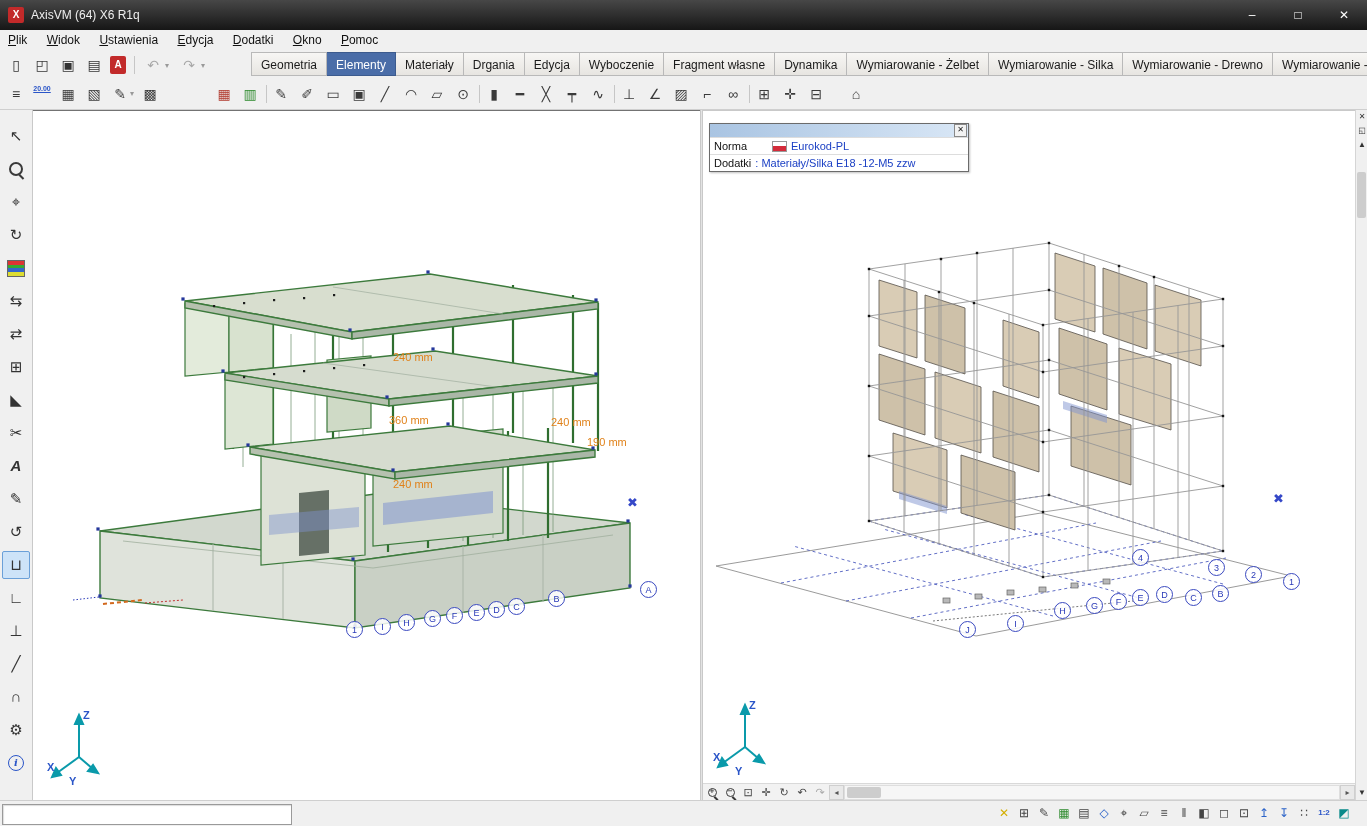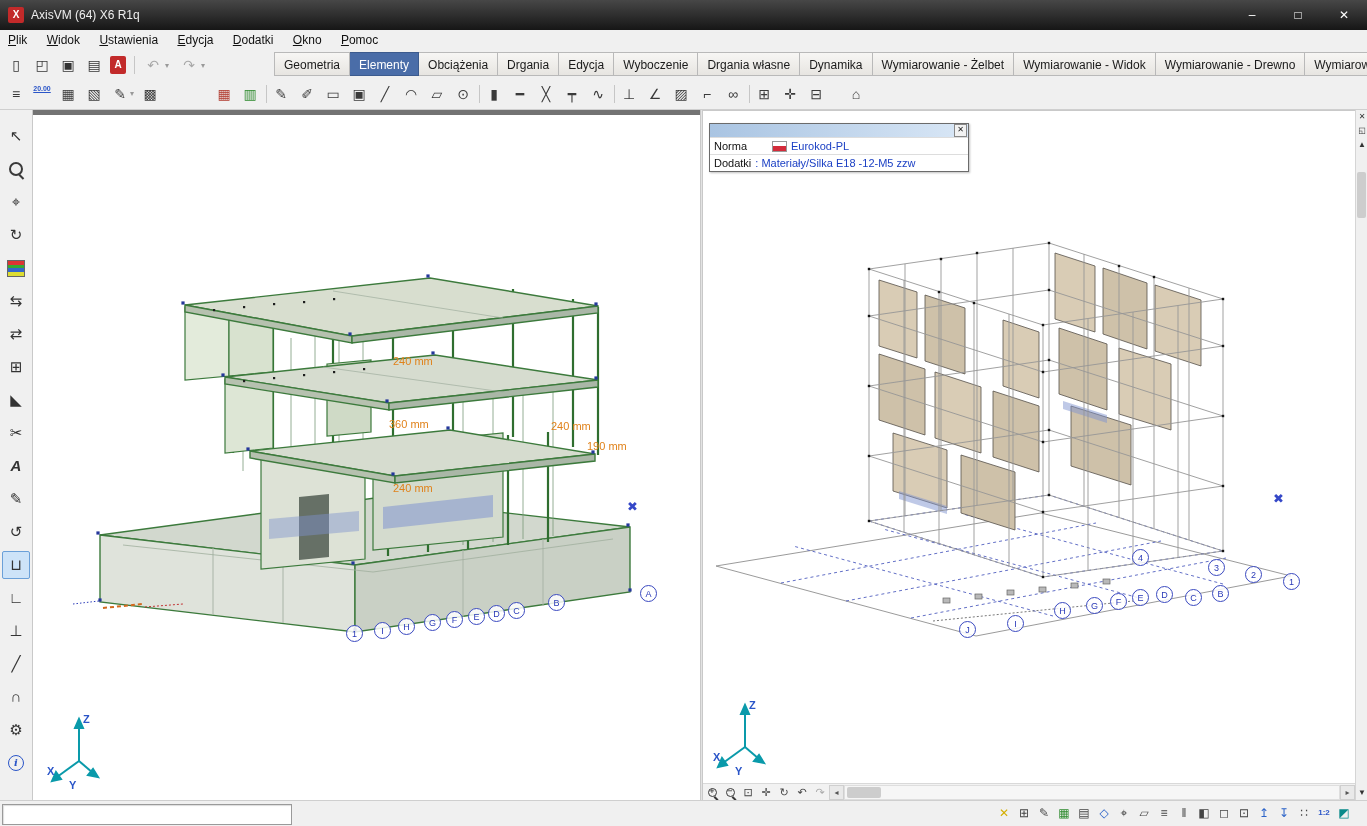--- a/index.html
+++ b/index.html
@@ -19,21 +19,21 @@
   .menu-item{display:inline-block;padding:3px 8px 4px 8px}
   .menu-item::first-letter{text-decoration:underline}
   
   .tabsrow{position:absolute;left:0;top:52px;width:1367px;height:26px;background:#f0f0f0}
   .filebar{position:absolute;left:0;top:0;width:262px;height:26px;display:flex;align-items:center;gap:6px;padding-left:6px;box-sizing:border-box}
   .fic{width:20px;height:20px;font-size:14px;line-height:20px;text-align:center;color:#333}
   .fic.dis{color:#a8a8a8}
   .dd{font-size:8px;color:#9a9a9a;width:8px;margin-left:-4px}
   .pdfbadge{width:16px;height:18px;background:#c22a2a;border-radius:2px;color:#fff;font:700 10px/18px "Liberation Sans",sans-serif;text-align:center}
   .vsep{width:1px;height:18px;background:#c6c6c6;margin:0 2px}
-  .tabs{position:absolute;left:274px;top:0;right:0;height:26px;display:flex;white-space:nowrap;overflow:hidden}
+  .tabs{position:absolute;left:251px;top:0;right:0;height:26px;display:flex;white-space:nowrap;overflow:hidden}
   .tab{height:24px;line-height:24px;padding:0 9px;font-size:12px;color:#1a1a1a;background:linear-gradient(#f7f6f4,#e7e5e1);
      border:1px solid #b9b9b9;border-left-width:0;box-sizing:border-box}
   .tab:first-child{border-left-width:1px}
   .tab.active{background:#4a6da8;color:#fff;border-color:#3c5b8e}
   
   .toolbar2{position:absolute;left:0;top:78px;width:1367px;height:32px;background:#f0f0f0;border-bottom:1px solid #cfcfcf;
      display:flex;align-items:center;padding-left:4px;box-sizing:border-box}
   .ticon{width:24px;height:24px;text-align:center;line-height:24px;font-size:14px;color:#3a3a3a;margin-right:2px}
   .ticon.small{font-size:7px;color:#2a55c8;font-weight:bold;line-height:11px;padding-top:1px;box-sizing:border-box;text-decoration:underline}
   .ticon.c-red{color:#b03a2e}.ticon.c-grn{color:#2e8b2e}
@@ -45,21 +45,21 @@
      border:1px solid transparent;border-radius:2px;display:flex;align-items:center;justify-content:center}
   .tool.active{background:#cde3f8;border-color:#6ba0d8}
   .mag{display:inline-block;position:relative;width:10px;height:10px;border:2px solid #3a3a3a;border-radius:50%}
   .mag i{position:absolute;left:9px;top:10px;width:6px;height:2px;background:#3a3a3a;transform:rotate(45deg);transform-origin:0 0}
   .mag b{position:absolute;left:0;top:-1px;right:0;font:700 9px/10px "DejaVu Sans",sans-serif;color:#3a3a3a;text-align:center;font-style:normal}
   .stripes{width:16px;height:15px;border:1px solid #666;
      background:linear-gradient(#d33 0 25%,#3a3 25% 50%,#36c 50% 75%,#dd3 75% 100%)}
   .circ{width:14px;height:14px;border:1.5px solid #2a55c8;border-radius:50%;color:#2a55c8;
      font:italic 700 10px/13px "DejaVu Serif",serif;text-align:center}
   
-  .viewL{position:absolute;left:33px;top:110px;width:779px;height:690px;background:#fff;border-top:5px solid #737373}
+  .viewL{position:absolute;left:33px;top:110px;width:779px;height:690px;background:#fff;border-top:1px solid #737373}
   .divider{position:absolute;left:700px;top:110px;width:3px;height:690px;background:#e3e3e3;border-left:1px solid #c9c9c9;border-right:1px solid #c9c9c9;box-sizing:border-box}
   .viewR{position:absolute;left:703px;top:110px;width:652px;height:690px;background:#fff;border-top:1px solid #c9c9c9}
   .bubble{position:absolute;width:17px;height:17px;border:1px solid #3a49c0;border-radius:50%;color:#2a3ab8;
      font:9px/17px "Liberation Sans",sans-serif;text-align:center;background:rgba(255,255,255,.85);box-sizing:border-box}
   .dim{position:absolute;color:#e0821a;font:11px "Liberation Sans",sans-serif;white-space:nowrap}
   .cross{position:absolute;color:#3548c8;font:700 13px "DejaVu Sans",sans-serif}
   .triad{position:absolute;width:70px;height:80px}
   .triad span{position:absolute;color:#2a55c8;font:700 11px "Liberation Sans",sans-serif}
   
   .infopanel{position:absolute;left:6px;top:12px;width:258px;background:#fff;border:1px solid #6b6b6b;font-size:11px;color:#111;box-shadow:1px 1px 2px rgba(0,0,0,.25)}
@@ -124,28 +124,28 @@
     <span class="pdfbadge">A</span>
     <span class="vsep"></span>
     <span class="fic dis">↶</span>
     <span class="dd">▾</span>
     <span class="fic dis">↷</span>
     <span class="dd">▾</span>
   </div>
   <div class="tabs">
     <span class="tab">Geometria</span>
     <span class="tab active">Elementy</span>
-    <span class="tab">Obciążenia</span>
+    <span class="tab">Materiały</span>
     <span class="tab">Drgania</span>
     <span class="tab">Edycja</span>
     <span class="tab">Wyboczenie</span>
-    <span class="tab">Drgania własne</span>
+    <span class="tab">Fragment własne</span>
     <span class="tab">Dynamika</span>
     <span class="tab">Wymiarowanie - Żelbet</span>
-    <span class="tab">Wymiarowanie - Widok</span>
+    <span class="tab">Wymiarowanie - Silka</span>
     <span class="tab">Wymiarowanie - Drewno</span>
     <span class="tab">Wymiarowanie - M</span>
   </div>
 </div>
 
 <div class="toolbar2">
   <span class="ticon">≡</span>
   <span class="ticon small">20.00</span>
   <span class="ticon">▦</span>
   <span class="ticon">▧</span>

